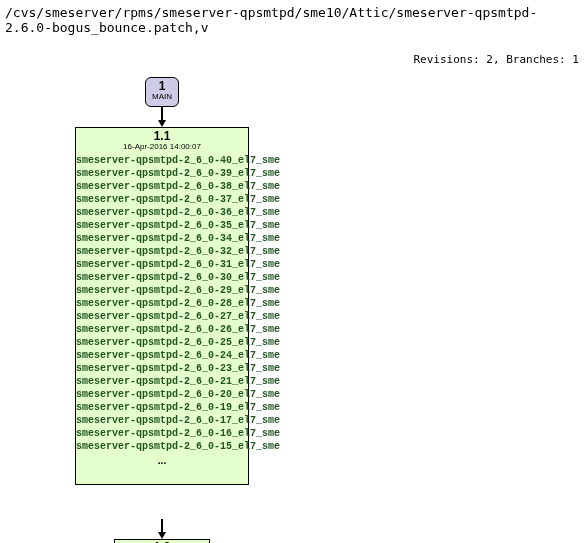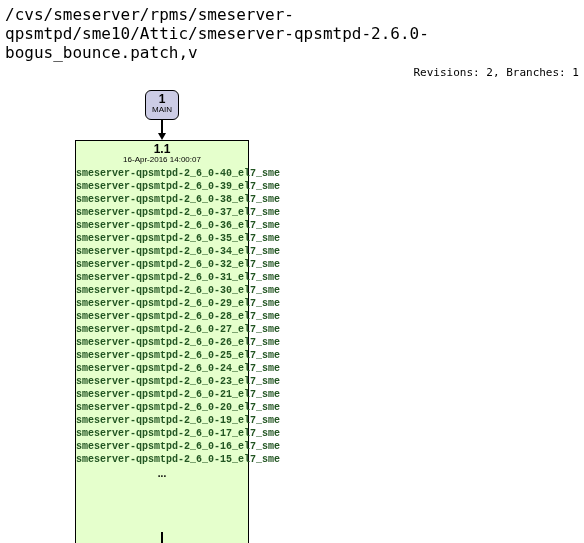--- a/index.html
+++ b/index.html
@@ -4,22 +4,22 @@
 <style>
   body {
     margin: 0;
     padding: 5px;
     font-family: sans-serif;
     font-size: 11px;
     background: #fff;
   }
   .path {
     font-family: monospace;
-    font-size: 16px;
-    margin: 0 0 4px 0;
+    font-size: 13px;
+    margin: 0 0 18px 0;
   }
   .meta {
     font-family: monospace;
     font-size: 11px;
     margin: 0 0 8px 0;
     text-align: right;
   }
   .diagram {
     position: relative;
     width: 570px;
@@ -61,21 +61,21 @@
   }
   .arrowhead.down {
     border-left: 4px solid transparent;
     border-right: 4px solid transparent;
     border-top: 7px solid #000;
   }
   .box-11 {
     left: 70px;
     top: 53px;
     width: 174px;
-    height: 412px;
+    height: 358px;
     background: #e5ffcc;
     padding: 2px 0;
   }
   .ver {
     font-size: 12px;
     font-weight: bold;
     line-height: 1.1;
   }
   .date {
     font-size: 8px;

